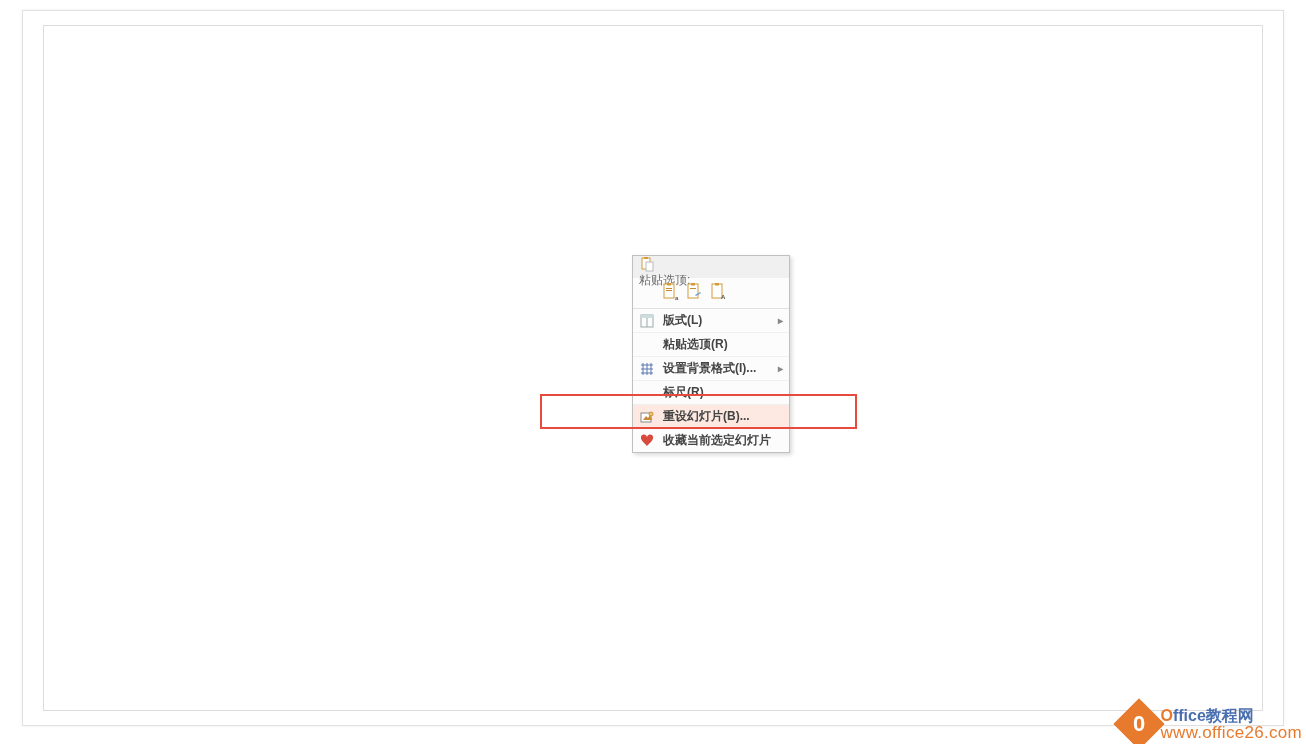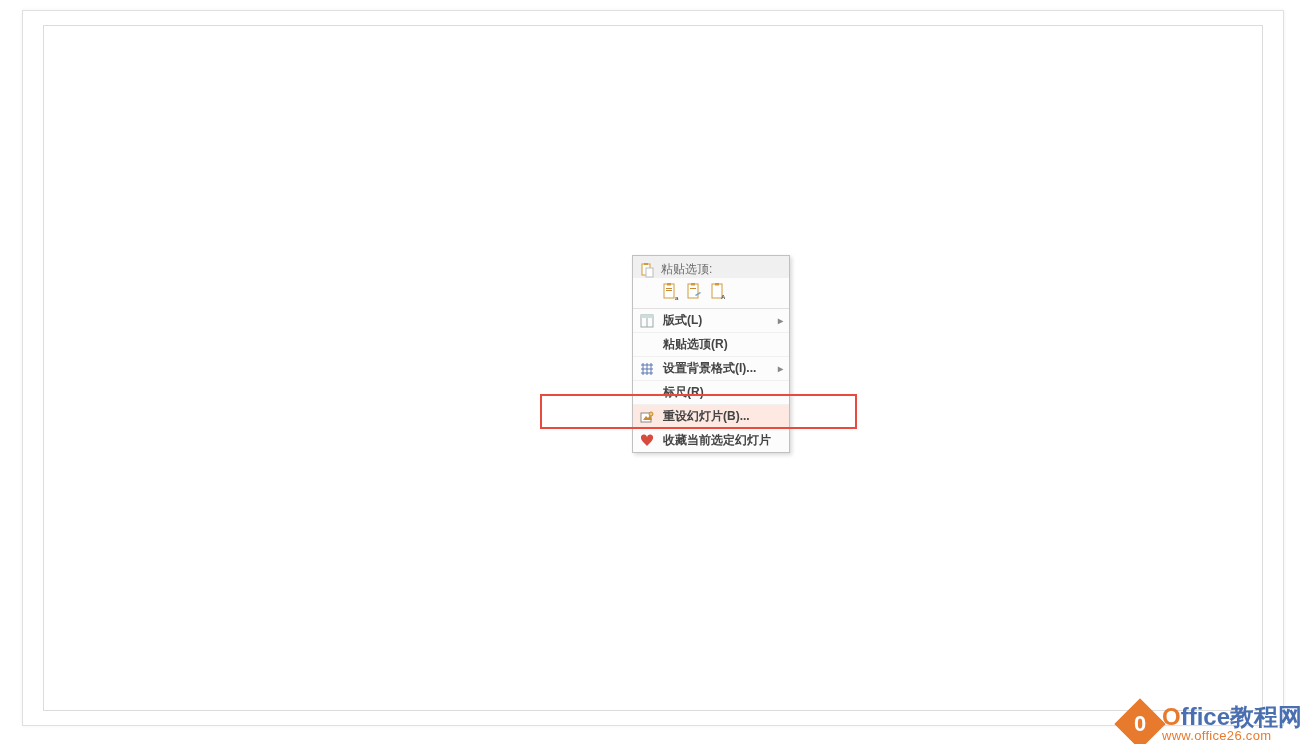--- a/index.html
+++ b/index.html
@@ -37,26 +37,27 @@
       left: 632px;
       top: 255px;
       width: 158px;
       background: #fcfcfc;
       border: 1px solid #c0c0c0;
       box-shadow: 2px 2px 4px rgba(0,0,0,0.15);
     }
 
     .menu-header {
       display: flex;
-      align-items: flex-end;
+      align-items: flex-start;
       height: 22px;
       background: #f0f0f0;
       padding-left: 6px;
       color: #6a6a6a;
       font-size: 12px;
+      flex-direction: column;
     }
     .menu-header .icon-box {
       width: 16px; height: 16px;
       display: flex; align-items: center; justify-content: center;
       margin-right: 6px;
     }
 
     .paste-icons-row {
       display: flex;
       gap: 4px;
@@ -132,28 +133,28 @@
     }
     .wm-badge-inner {
       transform: rotate(-45deg);
       color: #fff;
       font-weight: bold;
       font-size: 22px;
       font-family: Arial, sans-serif;
     }
     .wm-text { display: flex; flex-direction: column; line-height: 1; }
     .wm-line1 {
-      font-size: 24px;
+      font-size: 16px;
       font-weight: bold;
       font-family: Arial, "Microsoft YaHei", sans-serif;
     }
     .wm-line1 .o1 { color: #e87a2e; }
     .wm-line1 .rest { color: #4a6fb0; }
     .wm-line2 {
-      font-size: 13px;
+      font-size: 17px;
       color: #e87a2e;
       font-family: Arial, sans-serif;
       letter-spacing: 0.3px;
     }
   </style>
 </head>
 <body>
 
 <div class="outer-frame">
   <div class="inner-frame"></div>

